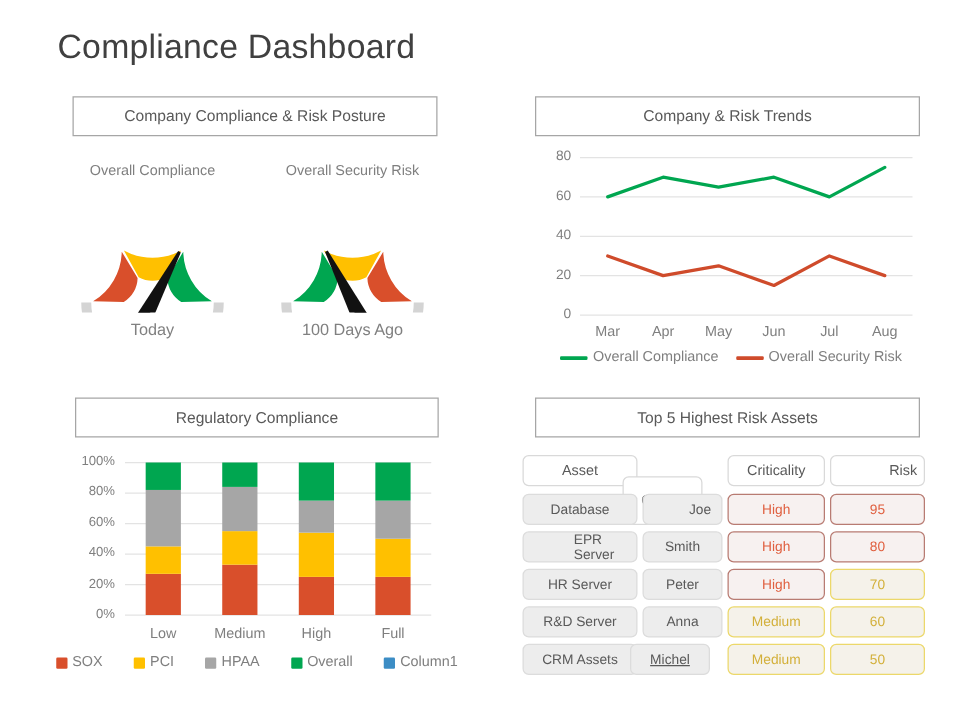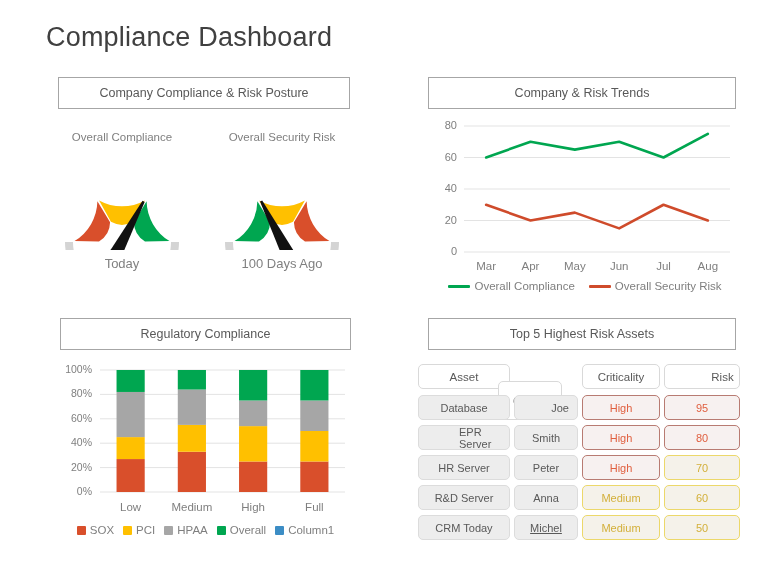--- a/index.html
+++ b/index.html
@@ -152,21 +152,21 @@
         <rect x="117.7875" y="29.52000000000001" width="28.175" height="35.379999999999995" fill="#A6A6A6"></rect>
         <rect x="117.7875" y="10" width="28.175" height="19.52" fill="#00A650"></rect>
         <rect x="179.0375" y="101.5" width="28.175" height="30.5" fill="#D94F2B"></rect>
         <rect x="179.0375" y="66.11999999999999" width="28.175" height="35.379999999999995" fill="#FFC000"></rect>
         <rect x="179.0375" y="40.5" width="28.175" height="25.619999999999997" fill="#A6A6A6"></rect>
         <rect x="179.0375" y="10" width="28.175" height="30.5" fill="#00A650"></rect>
         <rect x="240.2875" y="101.5" width="28.175" height="30.5" fill="#D94F2B"></rect>
         <rect x="240.2875" y="71" width="28.175" height="30.5" fill="#FFC000"></rect>
         <rect x="240.2875" y="40.5" width="28.175" height="30.5" fill="#A6A6A6"></rect>
         <rect x="240.2875" y="10" width="28.175" height="30.5" fill="#00A650"></rect>
-      </svg><div class="legend-row" style="left: 0px; top: 164px; width: 291px; justify-content: center; gap: 9px;">
+      </svg><div class="legend-row" style="left: 0px; top: 164px; width: 291px; justify-content: center; gap: 25px;">
         <div class="legend-item">
           <span class="legend-swatch" style="background: rgb(217, 79, 43);"></span>
           <span>SOX</span>
         </div>
         <div class="legend-item">
           <span class="legend-swatch" style="background: rgb(255, 192, 0);"></span>
           <span>PCI</span>
         </div>
         <div class="legend-item">
           <span class="legend-swatch" style="background: rgb(166, 166, 166);"></span>
@@ -199,19 +199,19 @@
       <div class="cell red" style="left: 178px; top: 61px; width: 78px; height: 25px;">High</div>
       <div class="cell red" style="left: 260px; top: 61px; width: 76px; height: 25px;">80</div>
       <div class="cell data" style="left: 14px; top: 91px; width: 92px; height: 25px;">HR Server</div>
       <div class="cell data" style="left: 110px; top: 91px; width: 64px; height: 25px;">Peter</div>
       <div class="cell red" style="left: 178px; top: 91px; width: 78px; height: 25px;">High</div>
       <div class="cell yellow" style="left: 260px; top: 91px; width: 76px; height: 25px;">70</div>
       <div class="cell data" style="left: 14px; top: 121px; width: 92px; height: 25px;">R&amp;D  Server</div>
       <div class="cell data" style="left: 110px; top: 121px; width: 64px; height: 25px;">Anna</div>
       <div class="cell yellow" style="left: 178px; top: 121px; width: 78px; height: 25px;">Medium</div>
       <div class="cell yellow" style="left: 260px; top: 121px; width: 76px; height: 25px;">60</div>
-      <div class="cell data" style="left: 14px; top: 151px; width: 92px; height: 25px;">CRM Today</div>
-      <div class="cell data" style="left: 110px; top: 151px; width: 64px; height: 25px; text-decoration: underline;">Michel</div>
+      <div class="cell data" style="left: 14px; top: 151px; width: 92px; height: 25px;">CRM Assets</div>
+      <div class="cell data" style="left: 100px; top: 151px; width: 64px; height: 25px; text-decoration: underline;">Michel</div>
       <div class="cell yellow" style="left: 178px; top: 151px; width: 78px; height: 25px;">Medium</div>
       <div class="cell yellow" style="left: 260px; top: 151px; width: 76px; height: 25px;">50</div>
     </div>
 
 </div>
 
 </body></html>

